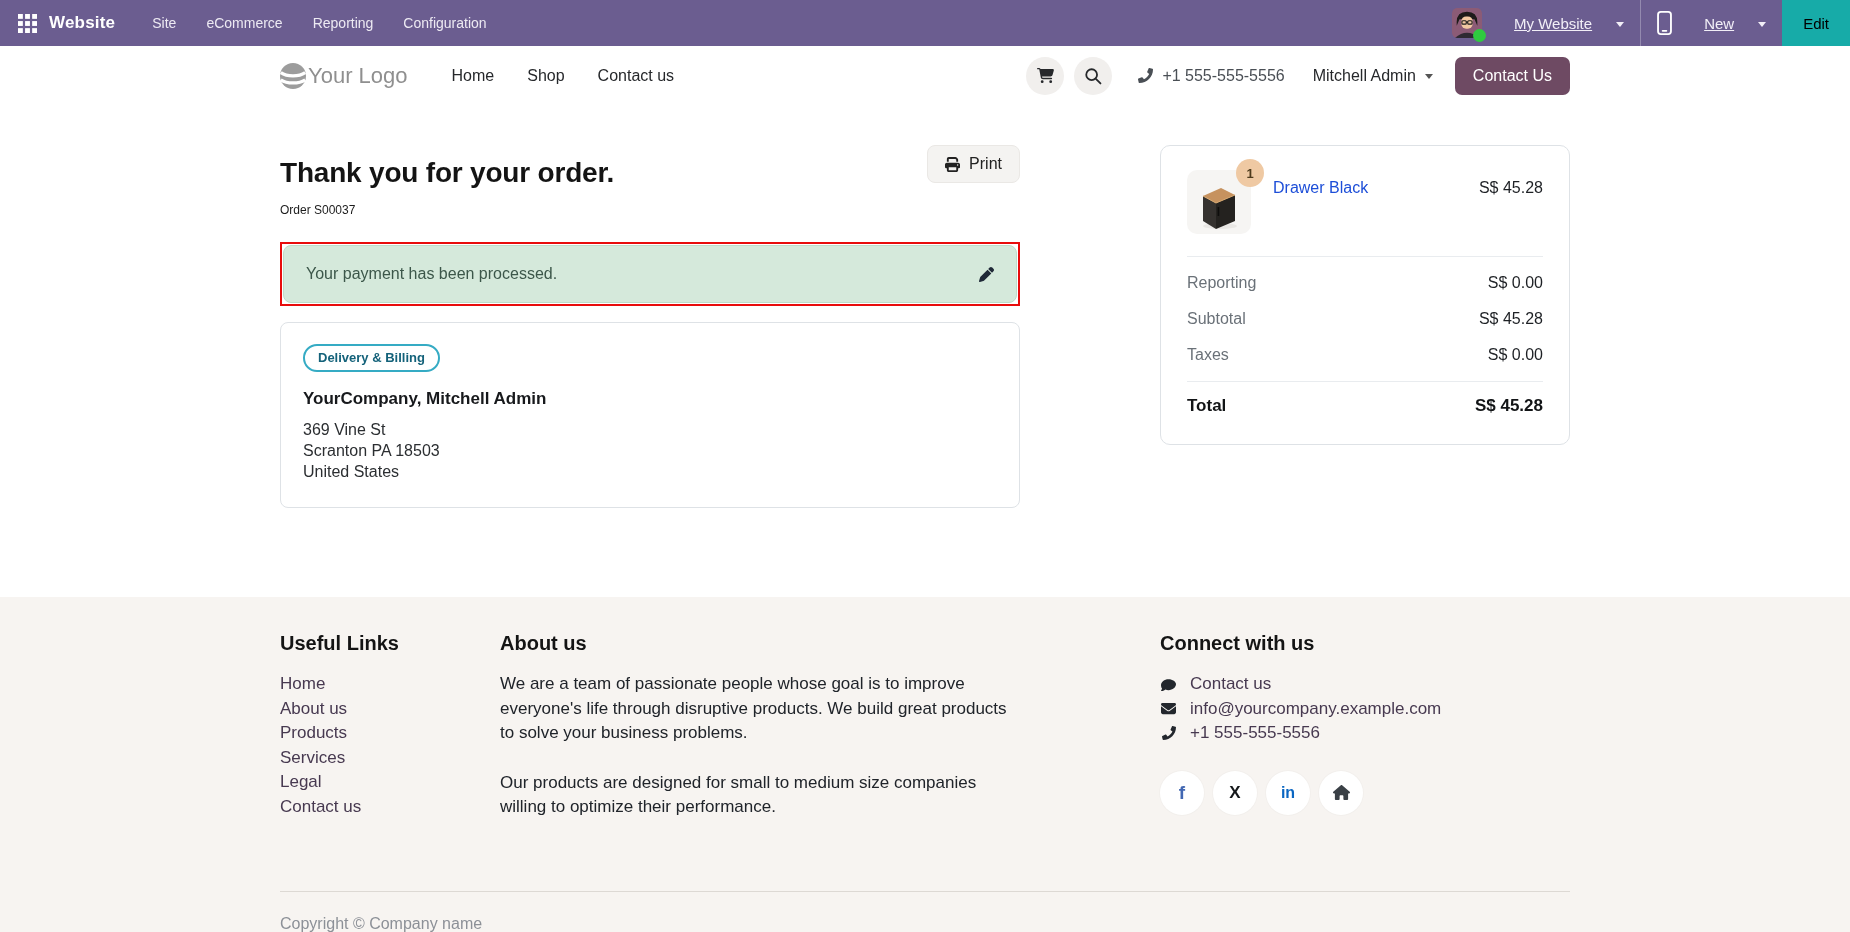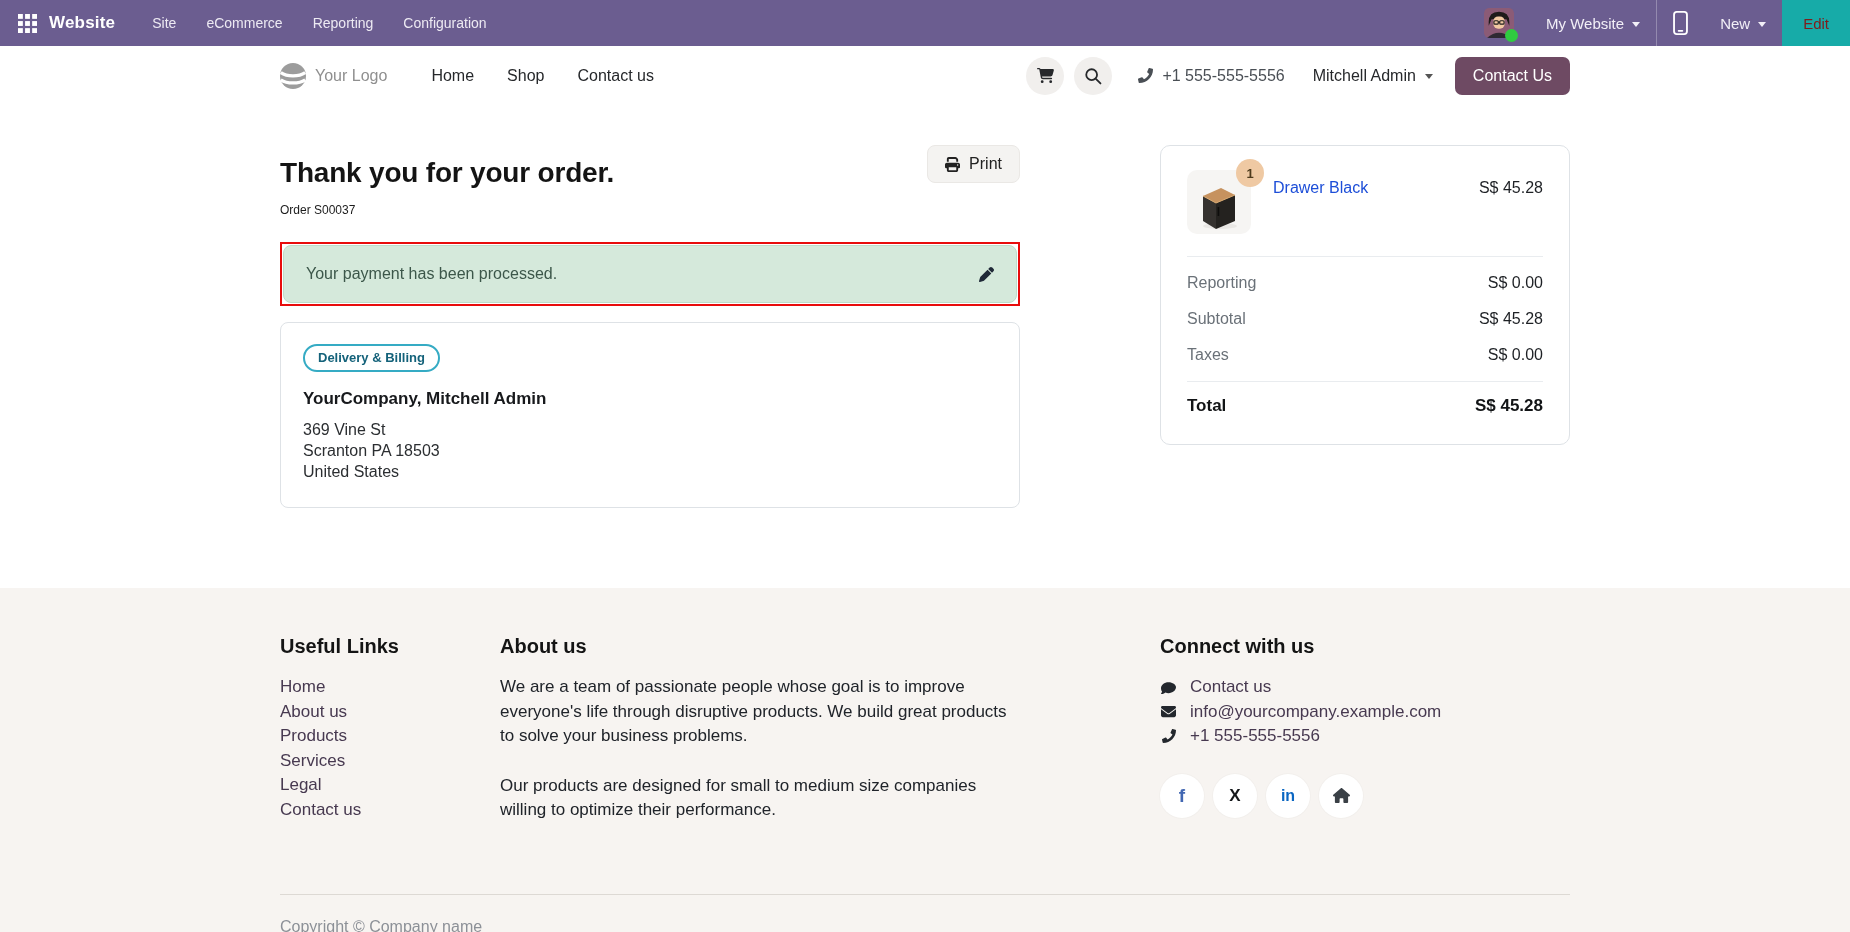--- a/index.html
+++ b/index.html
@@ -10,30 +10,30 @@
   
   .topbar { height:46px; background:#6B5D90; display:flex; align-items:stretch; color:#fff; }
   .topbar-left { display:flex; align-items:center; padding-left:18px; }
   .apps-btn { display:flex; align-items:center; margin-right:12px; cursor:pointer; }
   .brand { font-size:17px; font-weight:700; margin-right:22px; letter-spacing:.2px; }
   .top-menu-item { font-size:14px; color:#EDEAF3; padding:0 15px; height:46px; display:flex; align-items:center; cursor:pointer; }
   .topbar-right { margin-left:auto; display:flex; align-items:center; }
   .avatar-wrap { position:relative; width:30px; height:30px; margin-right:16px; }
   .avatar-wrap svg { display:block; border-radius:5px; }
   .status-dot { position:absolute; right:-4px; bottom:-4px; width:13px; height:13px; border-radius:50%; background:#2FCB40; }
-  .tb-btn { height:46px; display:flex; align-items:center; gap:8px; padding:12px 16px; font-size:15px; color:#F2EFF7; cursor:pointer; }
+  .tb-btn { height:46px; display:flex; align-items:center; gap:24px; padding:12px 16px; font-size:15px; color:#F2EFF7; cursor:pointer;text-decoration:underline; }
   .caret { width:0; height:0; border-left:4px solid transparent; border-right:4px solid transparent; border-top:5px solid currentColor; display:inline-block; margin-top:2px; }
   .vsep { width:1px; height:46px; background:rgba(255,255,255,.28); }
-  .edit-btn { height:46px; background:#17ABA8; color:#7f1d1d; font-size:15px; padding:0 21px; display:flex; align-items:center; cursor:pointer; }
+  .edit-btn { height:46px; background:#17ABA8; color:#000000; font-size:15px; padding:0 21px; display:flex; align-items:center; cursor:pointer; }
 
   
   .site-header { height:59px; display:flex; align-items:center; background:#fff; }
   .container { width:1290px; margin:0 auto; }
   .header-inner { display:flex; align-items:center; }
-  .logo { display:flex; align-items:center; gap:9px; color:#8F8F8F; font-size:16px; cursor:pointer; }
+  .logo { display:flex; align-items:center; gap:2px; color:#8F8F8F; font-size:22px; cursor:pointer; }
   .site-nav { display:flex; gap:33px; margin-left:44px; }
   .site-nav-item { font-size:16px; color:#26282B; cursor:pointer; }
   .header-right { margin-left:auto; display:flex; align-items:center; }
   .icon-circle { width:38px; height:38px; border-radius:50%; background:#F1EFED; display:flex; align-items:center; justify-content:center; color:#26282B; margin-left:10px; cursor:pointer; }
   .phone-link { display:flex; align-items:center; gap:9px; color:#4A4F55; font-size:16px; margin-left:26px; cursor:pointer; }
   .user-menu { font-size:16px; color:#26282B; display:flex; gap:9px; align-items:center; margin:0 22px 0 28px; cursor:pointer; }
   .user-menu .caret { color:#555; }
   .contact-btn { background:#6E4A63; color:#fff; padding:10px 18px; border-radius:7px; font-size:16px; cursor:pointer; }
 
   
@@ -64,21 +64,21 @@
   .hr { border-top:1px solid #E9ECEF; }
   .hr-top { margin:22px 0 8px; }
   .hr-total { margin:8px 0 0; }
   .summary-row { display:flex; justify-content:space-between; font-size:16px; padding:9px 0; }
   .summary-label { color:#6A7178; }
   .summary-value { color:#1E2125; }
   .total-row { display:flex; justify-content:space-between; font-size:17px; font-weight:700; padding:14px 0 2px; color:#121416;gap:28px; }
 
   
   .site-footer { background:#F7F4F1; height:350px; }
-  .footer-cols { width:1290px; margin:6px auto; display:flex; padding-top:47px; }
+  .footer-cols { width:1290px; margin:15px auto; display:flex; padding-top:35px; }
   .fcol-links { width:220px; }
   .fcol-about { width:515px; margin-right:145px; }
   .fcol-connect { flex:1; }
   .fheading { font-size:20px; font-weight:700; color:#141414; margin-bottom:17px; }
   .flink { display:block; font-size:17px; line-height:24.5px; color:#473950; cursor:pointer; }
   .fpara { font-size:17px; line-height:24.5px; color:#20242A; margin-bottom:25px; }
   .contact-row { display:flex; align-items:center; gap:13px; font-size:17px; line-height:24.5px; color:#473950; cursor:pointer; }
   .contact-row .cicon { color:#23272D; display:flex; width:17px; justify-content:center; }
   .social-row { display:flex; gap:9px; margin-top:25px; }
   .social-circle { width:44px; height:44px; border-radius:50%; background:#fff; display:flex; align-items:center; justify-content:center; cursor:pointer; box-shadow:0 0 0 1px rgba(0,0,0,.02); }

